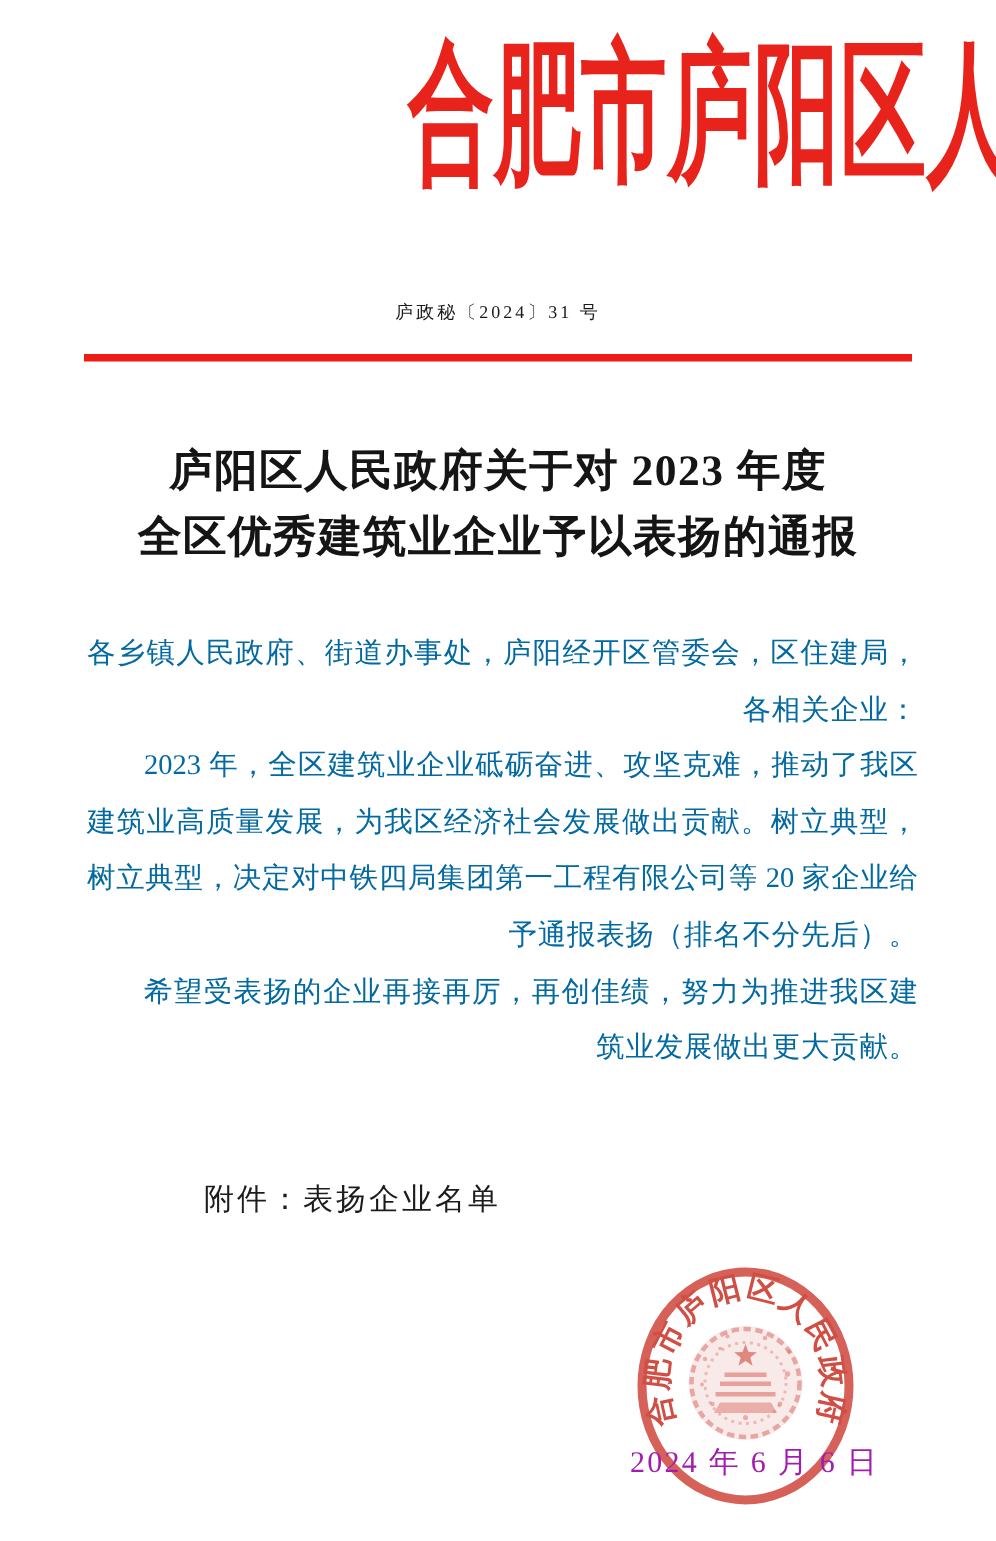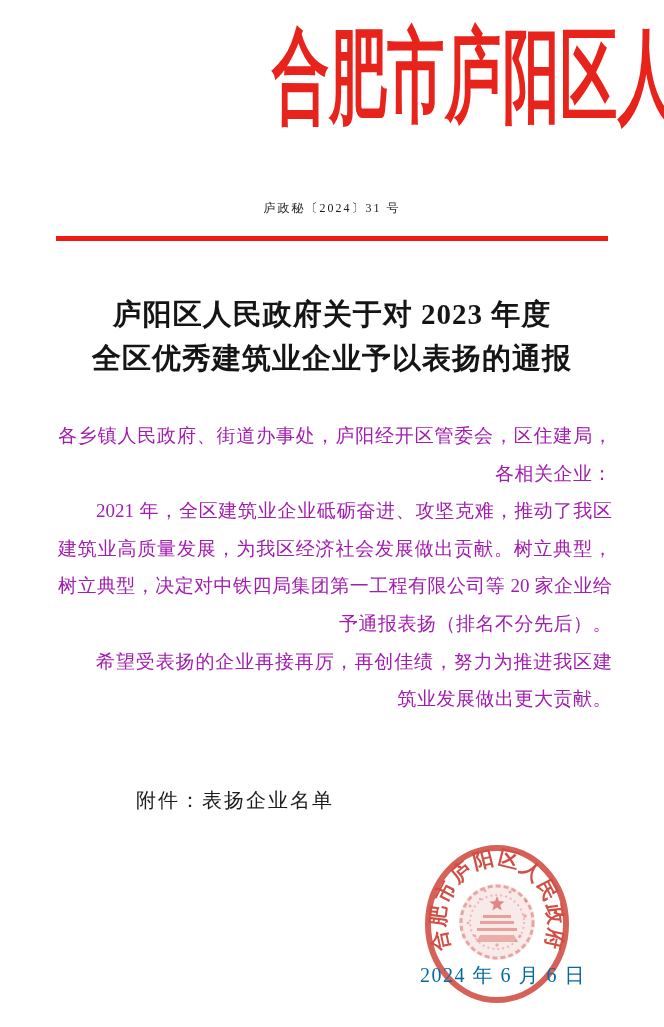--- a/index.html
+++ b/index.html
@@ -22,34 +22,34 @@
     font-size:12px;line-height:27px;color:#1a1a1a;letter-spacing:2px;
   }
   
   .divider{position:absolute;left:56px;top:236px;width:552px;height:5px;background:#ee1b14;}
   
   .doc-title{
     position:absolute;top:292px;left:30px;width:604px;text-align:center;
     font-weight:bold;color:#151515;font-size:29px;line-height:44px;letter-spacing:1px;
   }
   
-  .body-text{position:absolute;top:417px;left:58px;width:554px;color:#a21caf;font-size:19px;}
+  .body-text{position:absolute;top:417px;left:58px;width:554px;color:#0369a1;font-size:19px;}
   .bline{line-height:37.6px;text-align:right;letter-spacing:0.5px;}
   .bline.fill{text-align:justify;text-align-last:justify;letter-spacing:0;}
   .bline.ind{text-indent:2em;}
   
   .attachment{
     position:absolute;top:757px;left:136px;font-size:20px;line-height:38px;
     color:#1c1c1c;letter-spacing:2px;margin-top:24px;
   }
   
   .seal{position:absolute;left:410px;top:831px;width:174px;height:186px;opacity:0.84;z-index:1;}
   .date{
     position:absolute;left:420px;top:961px;font-size:20px;line-height:28px;
-    color:#0369a1;letter-spacing:1.5px;z-index:2;
+    color:#a21caf;letter-spacing:1.5px;z-index:2;
   }
 </style>
 </head>
 <body>
 
 <div class="page">
 
   <div class="red-header">
     <span class="masthead">合肥市庐阳区人民政府文件</span>
   </div>
@@ -59,21 +59,21 @@
   <div class="divider"></div>
 
   <div class="doc-title">
     <div>庐阳区人民政府关于对 2023 年度</div>
     <div>全区优秀建筑业企业予以表扬的通报</div>
   </div>
 
   <div class="body-text">
       <div class="bline fill">各乡镇人民政府、街道办事处，庐阳经开区管委会，区住建局，</div>
       <div class="bline">各相关企业：</div>
-      <div class="bline fill ind">2021 年，全区建筑业企业砥砺奋进、攻坚克难，推动了我区</div>
+      <div class="bline fill ind">2023 年，全区建筑业企业砥砺奋进、攻坚克难，推动了我区</div>
       <div class="bline fill">建筑业高质量发展，为我区经济社会发展做出贡献。树立典型，</div>
       <div class="bline fill">树立典型，决定对中铁四局集团第一工程有限公司等 20 家企业给</div>
       <div class="bline">予通报表扬（排名不分先后）。</div>
       <div class="bline fill ind">希望受表扬的企业再接再厉，再创佳绩，努力为推进我区建</div>
       <div class="bline ind">筑业发展做出更大贡献。</div>
     </div>
 
   <div class="attachment">附件：表扬企业名单</div>
 
   <svg class="seal" viewBox="0 0 174 186" xmlns="http://www.w3.org/2000/svg">

